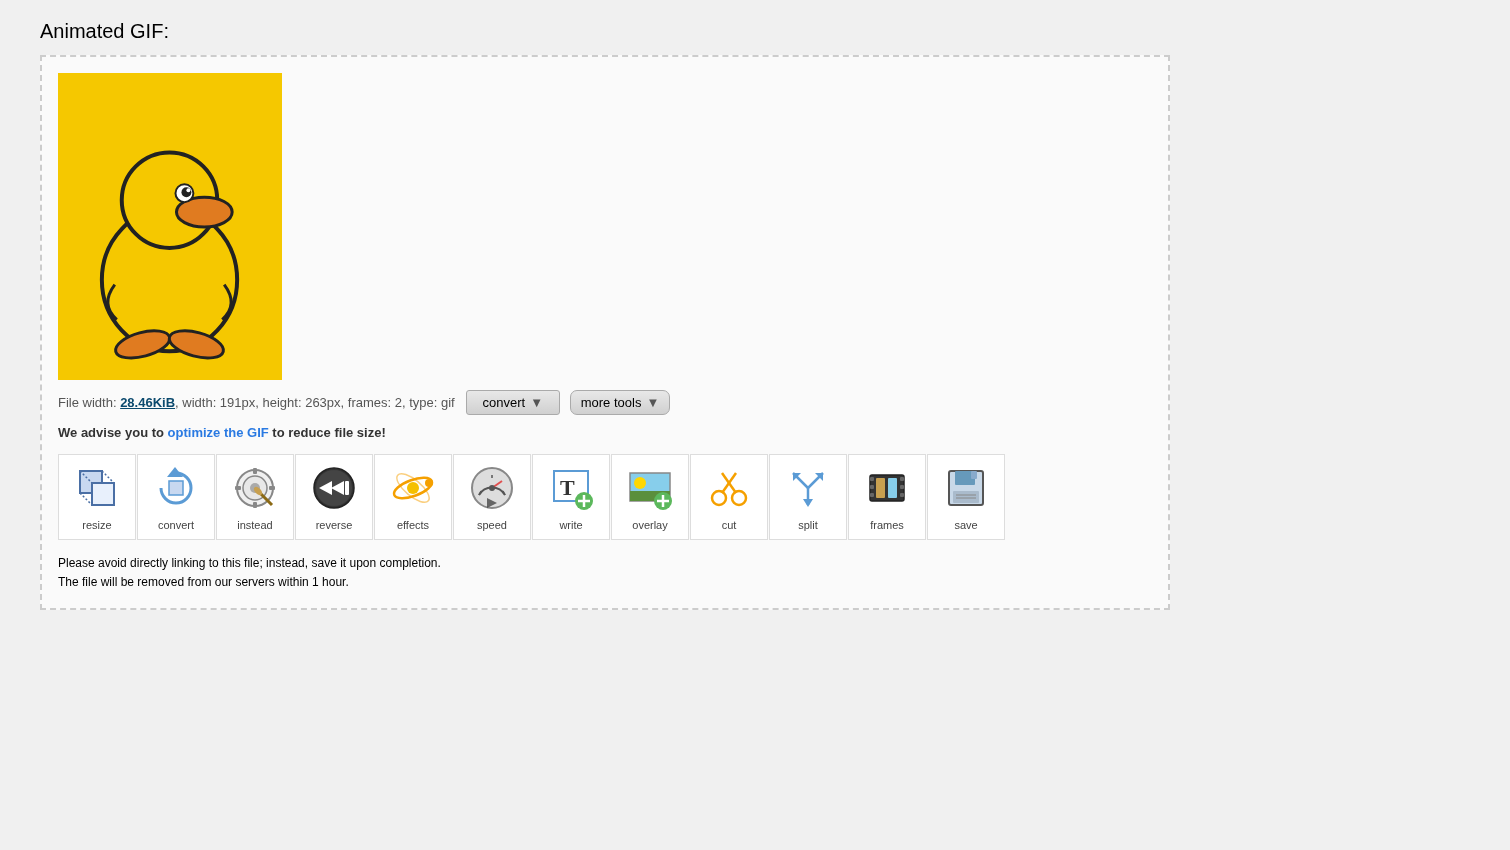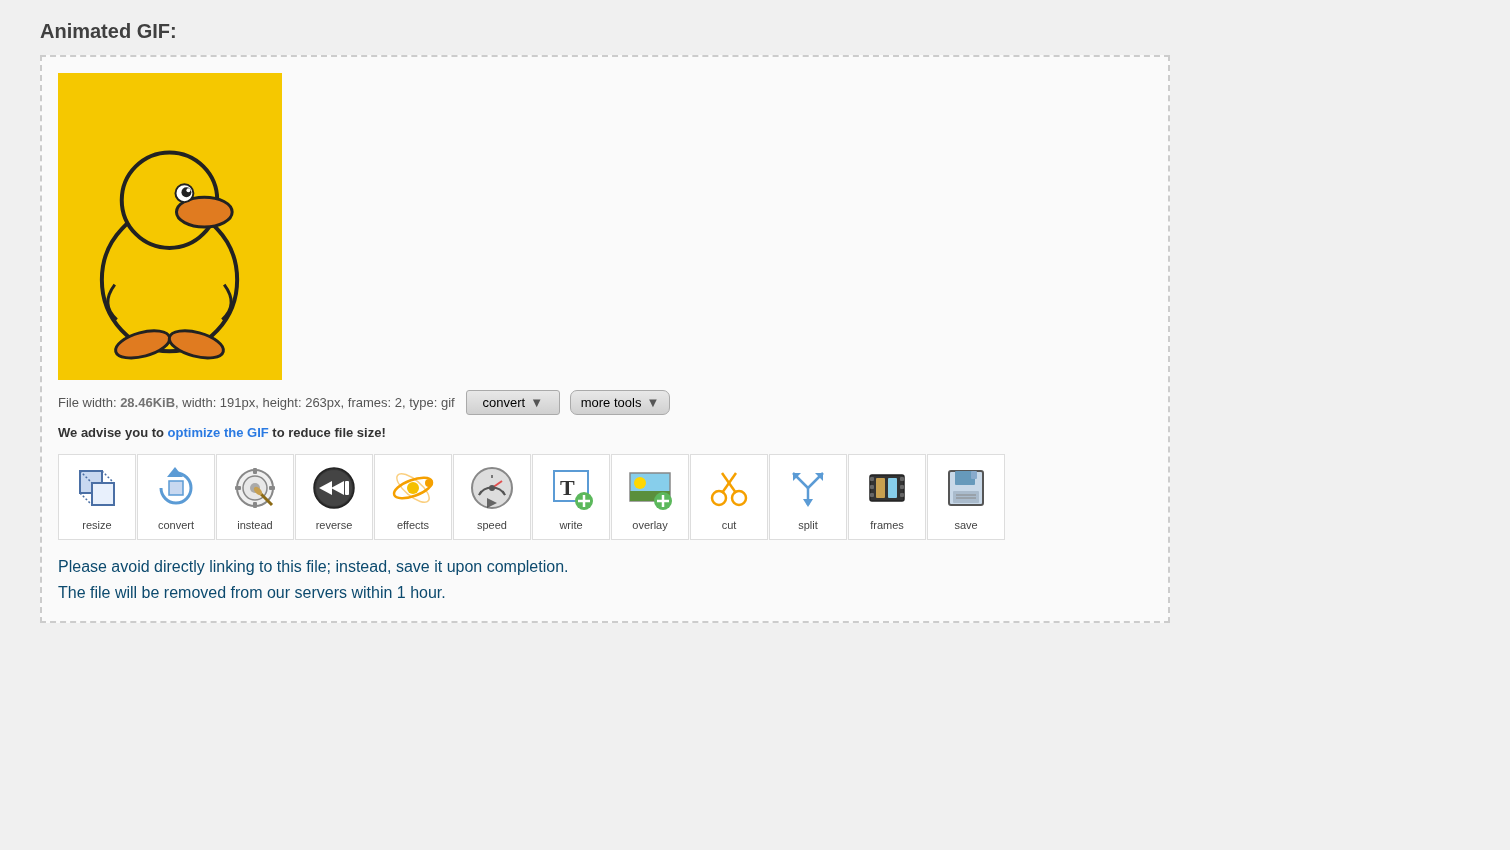--- a/index.html
+++ b/index.html
@@ -7,23 +7,23 @@
       background: #f0f0f0;
       font-family: Arial, sans-serif;
       font-size: 13px;
       color: #333;
     }
     .page-container {
       padding: 20px 40px;
     }
     .page-title {
       font-size: 20px;
-      color: #404040;
+      color: #000000;
       margin-bottom: 12px;
-      font-weight: bold;
+      font-weight: normal;
     }
     .main-box {
       border: 2px dashed #ccc;
       background: #fafafa;
       padding: 16px;
       max-width: 1130px;
     }
     .gif-preview {
       width: 224px;
       height: 307px;
@@ -37,21 +37,22 @@
     .duck-svg {
       width: 190px;
       height: 263px;
     }
     .file-info {
       margin-bottom: 8px;
       color: #555;
       font-size: 13px;
     }
     .file-info strong {
-      color: #737373;
+      color: #0c4a6e;
+      text-decoration: underline;
     }
     .convert-btn {
       display: inline-flex;
       align-items: center;
       background: linear-gradient(to bottom, #e8e8e8, #d0d0d0);
       border: 1px solid #aaa;
       padding: 4px 16px;
       cursor: pointer;
       font-size: 13px;
       border-radius: 3px;
@@ -114,22 +115,22 @@
       display: flex;
       align-items: center;
       justify-content: center;
       margin-bottom: 4px;
     }
     .tool-label {
       font-size: 11px;
       color: #444;
     }
     .notice-text {
-      font-size: 16px;
-      color: #0c4a6e;
+      font-size: 12px;
+      color: #000000;
       line-height: 1.6;
     }
     
     svg { overflow: visible; }
   </style>
 </head>
 <body>
 
 <div class="page-container">
   <div class="page-title">Animated GIF:</div>

